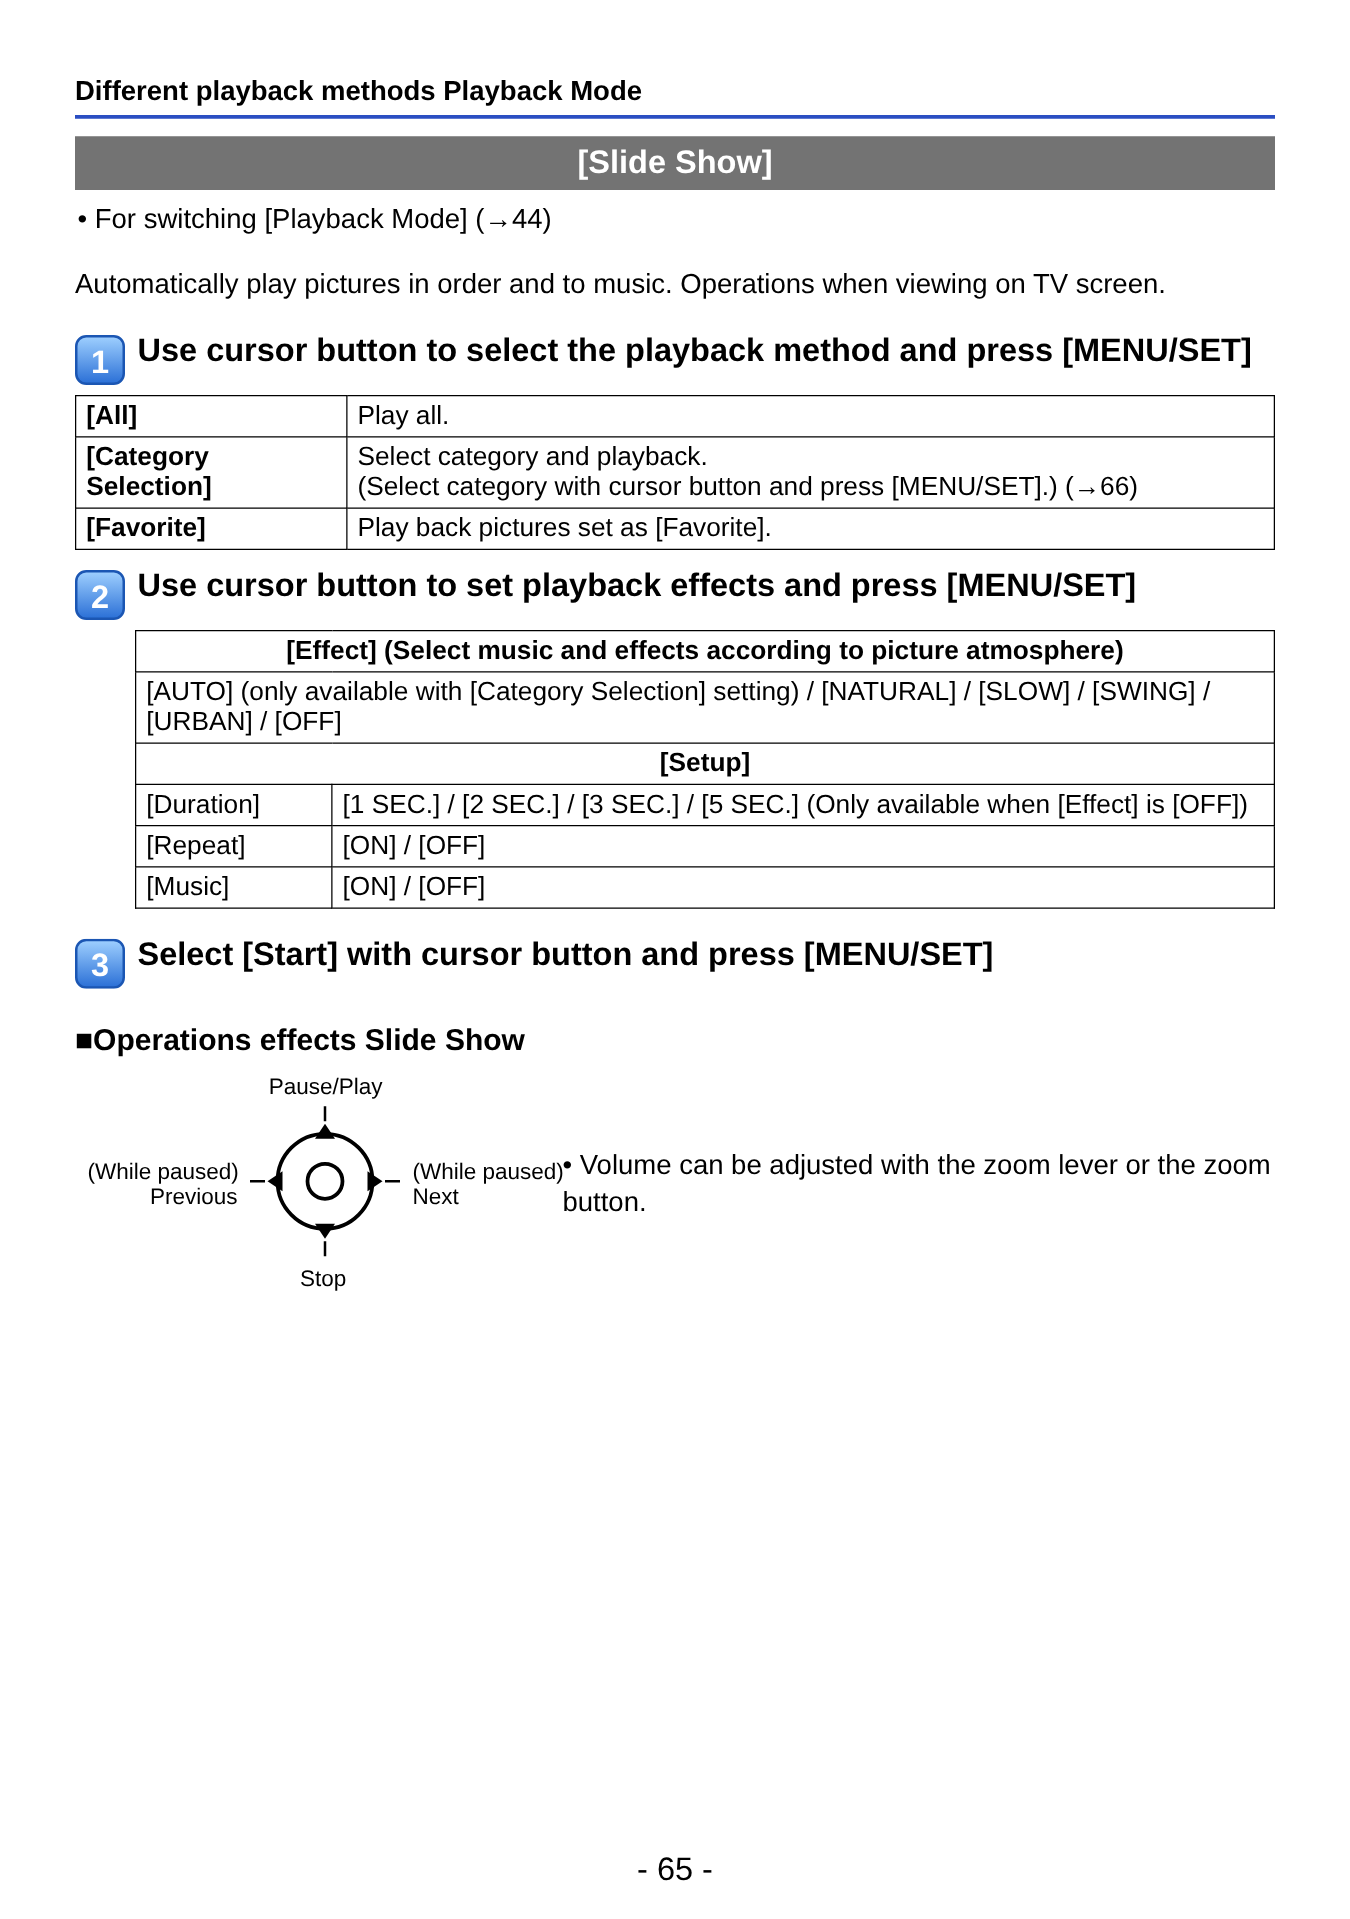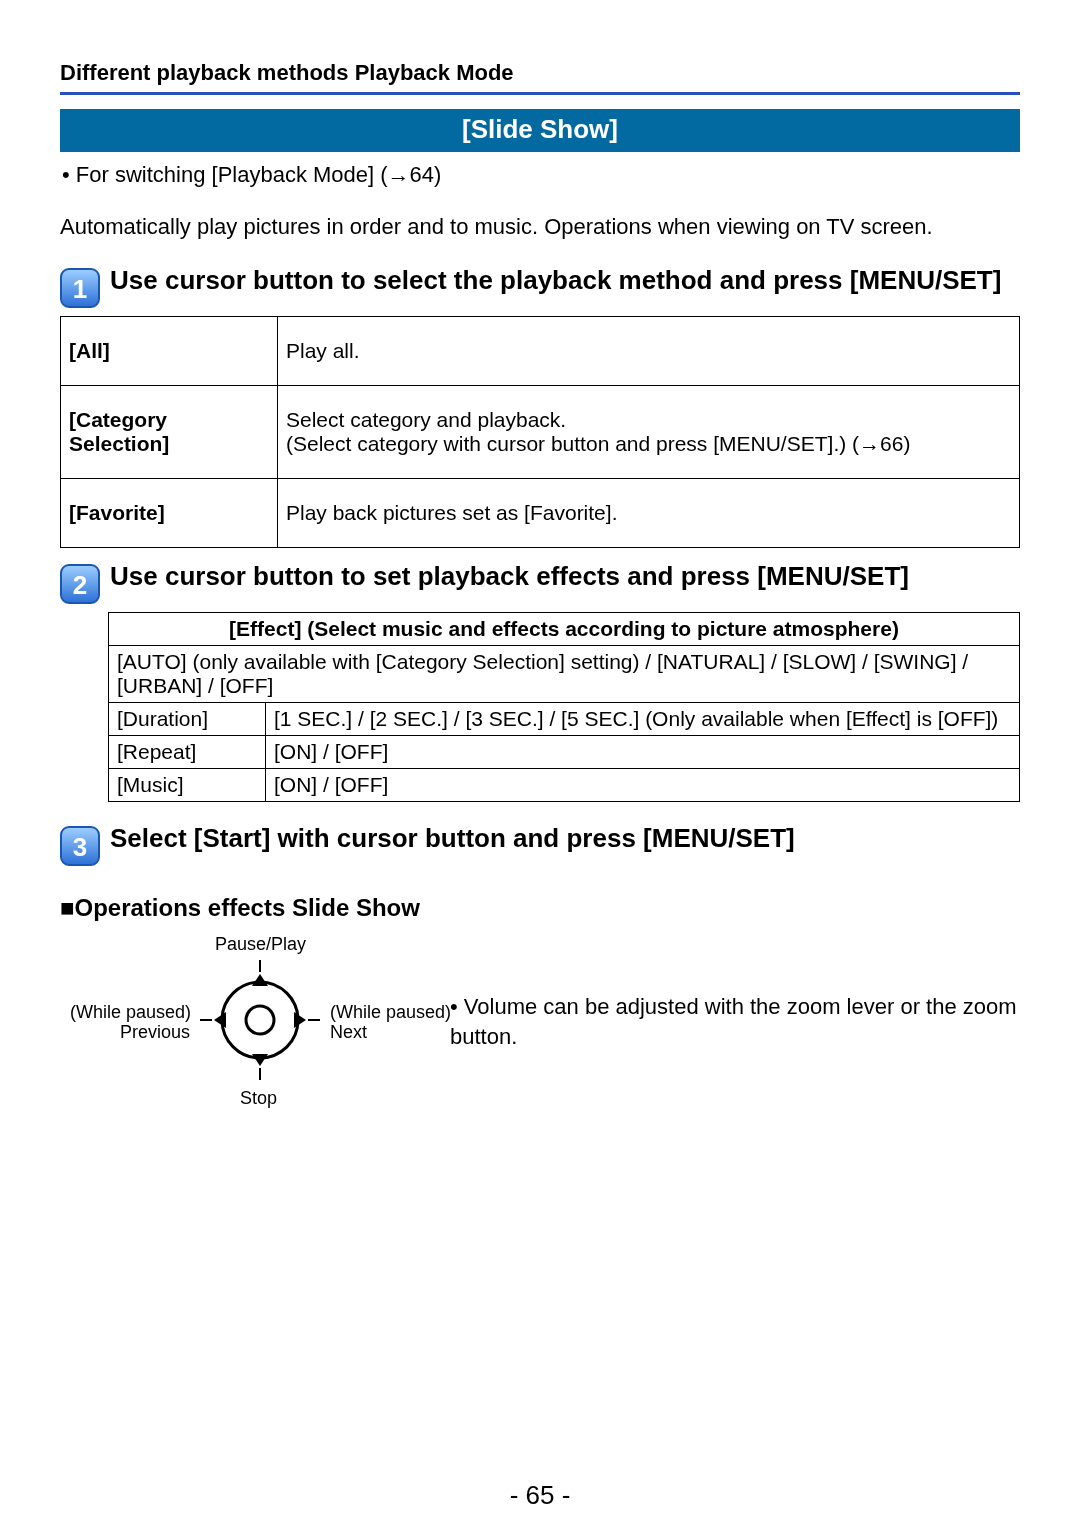--- a/index.html
+++ b/index.html
@@ -23,21 +23,21 @@
     font-size: 22px;
     margin-bottom: 6px;
     padding-right: 0;
   }
   .hr-blue {
     height: 3px;
     background: #2a4ec2;
     margin: 0 0 14px 0;
   }
   .section-title-bar {
-    background: #0369a1;
+    background: #737373;
     color: #fff;
     font-size: 26px;
     font-weight: bold;
     text-align: center;
     padding: 5px 0 7px 0;
     margin-bottom: 10px;
   }
   .bullet-line {
     font-size: 22px;
     margin: 2px 0 24px 2px;
@@ -67,21 +67,21 @@
     line-height: 1.15;
   }
   table {
     border-collapse: collapse;
     width: 100%;
     margin: 6px 0 14px 0;
     font-size: 21px;
   }
   table.t1 td, table.t1 th {
     border: 1px solid #000;
-    padding: 22px 8px;
+    padding: 4px 8px;
     vertical-align: top;
     text-align: left;
   }
   table.t1 th { font-weight: bold; width: 200px; }
   table.t2 { margin-left:48px; width: calc(100% - 48px); }
   table.t2 td, table.t2 th {
     border: 1px solid #000;
     padding: 4px 8px;
     vertical-align: top;
     text-align: left;
@@ -122,21 +122,21 @@
 </head>
 <body>
 
 <div class="page">
 
   <div class="header-right">Different playback methods  Playback Mode</div>
   <div class="hr-blue"></div>
 
   <div class="section-title-bar">[Slide Show]</div>
 
-  <div class="bullet-line">• For switching [Playback Mode] (→64)</div>
+  <div class="bullet-line">• For switching [Playback Mode] (→44)</div>
 
   <div class="intro">Automatically play pictures in order and to music. Operations when viewing on TV screen.</div>
 
   <div class="step">
     <div class="step-num">
       <svg viewBox="0 0 40 40" width="40" height="40">
         <defs>
             <linearGradient id="g1" x1="0" y1="0" x2="0" y2="1">
           <stop offset="0" stop-color="#9fd0ff"></stop>
               <stop offset="1" stop-color="#2a6fd6"></stop>
@@ -177,20 +177,23 @@
     <div class="step-text">Use cursor button to set playback effects and press [MENU/SET]</div>
   </div>
 
   <table class="t2">
     <tbody>
         <tr>
       <td colspan="2" class="t2-header">[Effect] (Select music and effects according to picture atmosphere)</td>
     </tr>
     <tr>
       <td colspan="2">[AUTO] (only available with [Category Selection] setting) / [NATURAL] / [SLOW] / [SWING] / [URBAN] / [OFF]</td>
+    </tr>
+    <tr>
+      <td colspan="2" class="t2-header">[Setup]</td>
     </tr>
     <tr>
       <td class="t2-sub1">[Duration]</td>
       <td>[1 SEC.] / [2 SEC.] / [3 SEC.] / [5 SEC.] (Only available when [Effect] is [OFF])</td>
     </tr>
     <tr>
       <td class="t2-sub1">[Repeat]</td>
       <td>[ON] / [OFF]</td>
     </tr>
     <tr>

